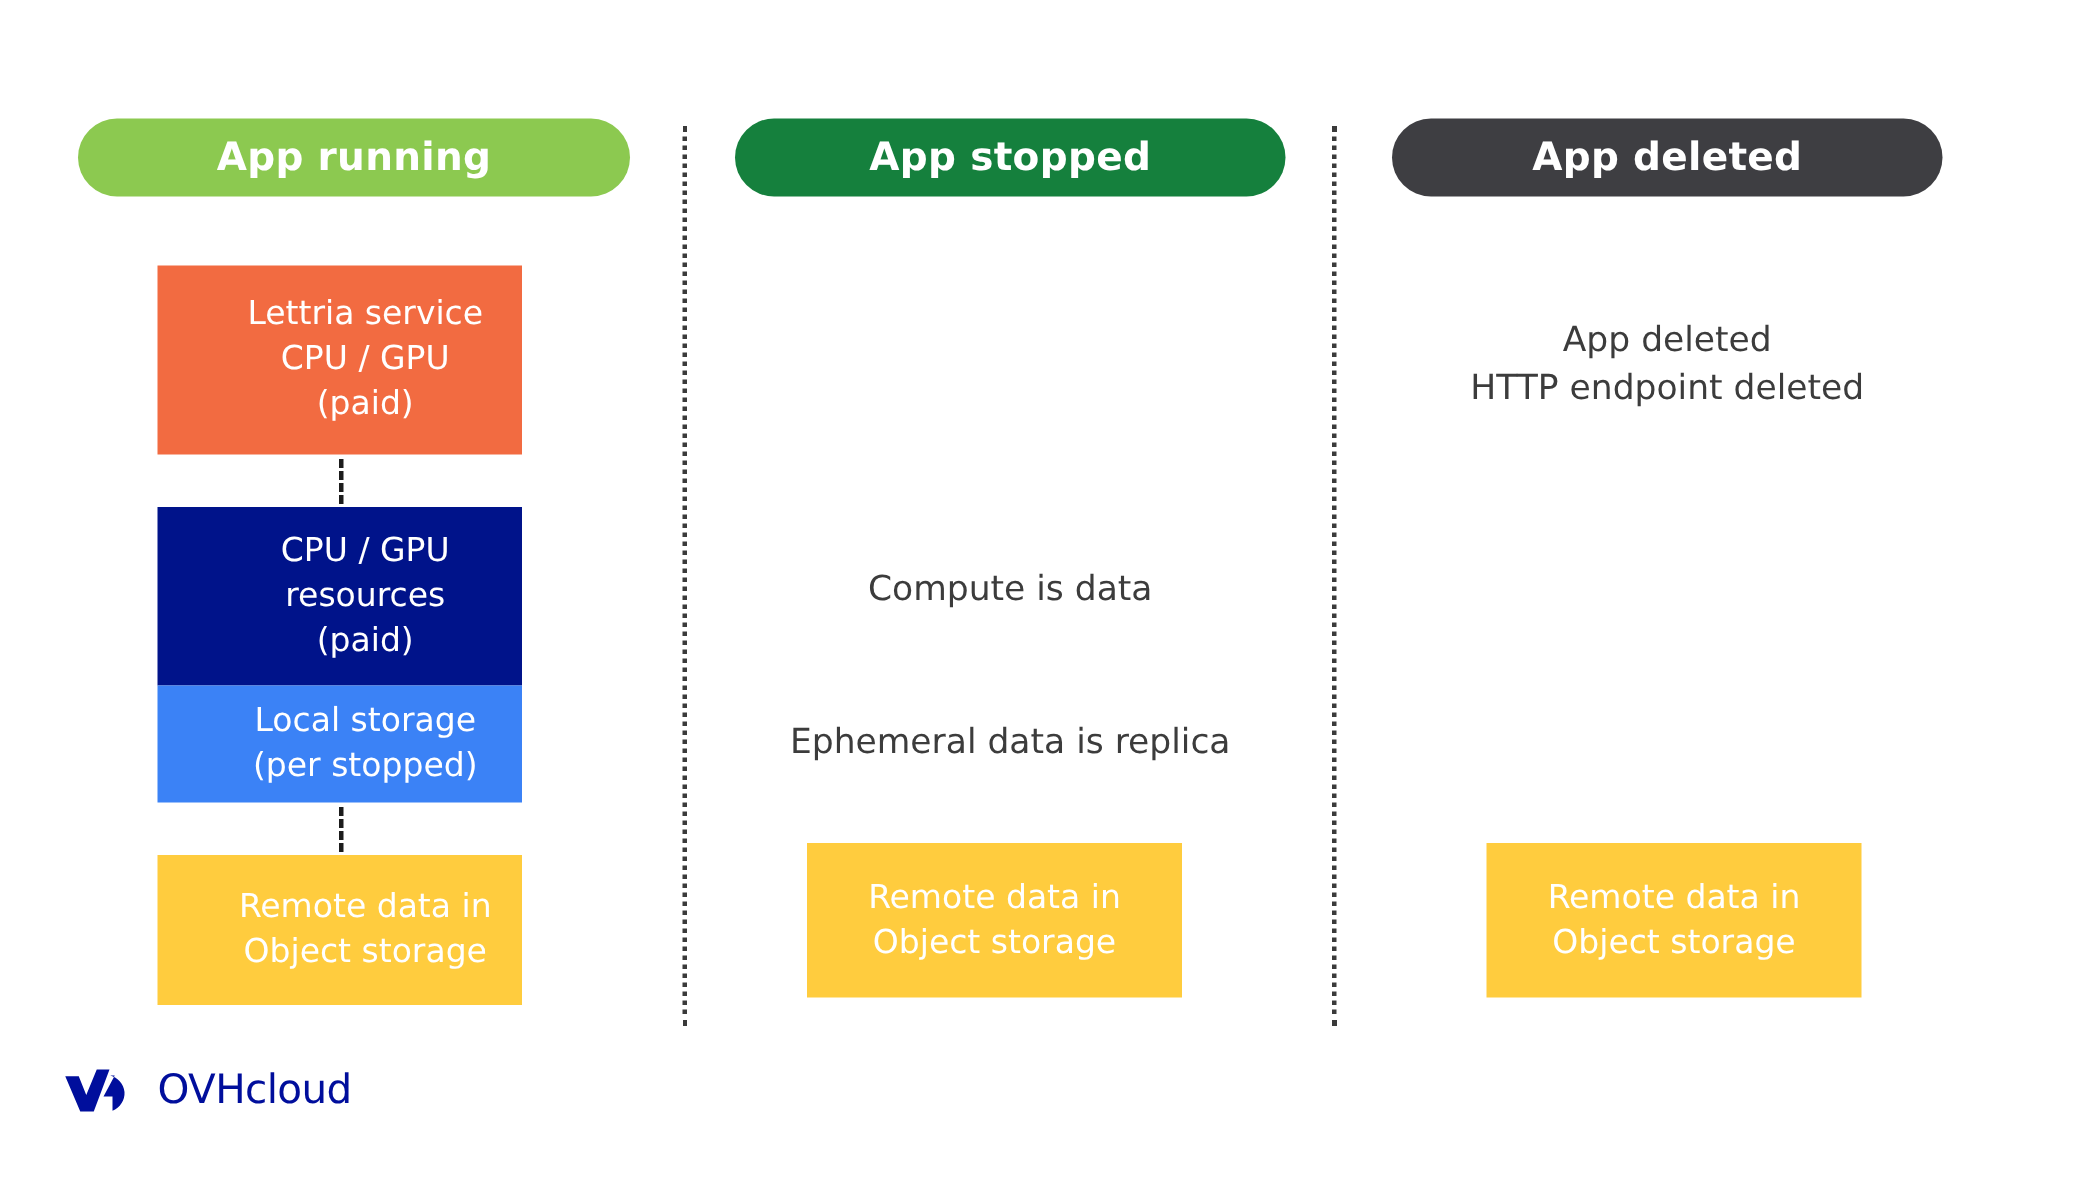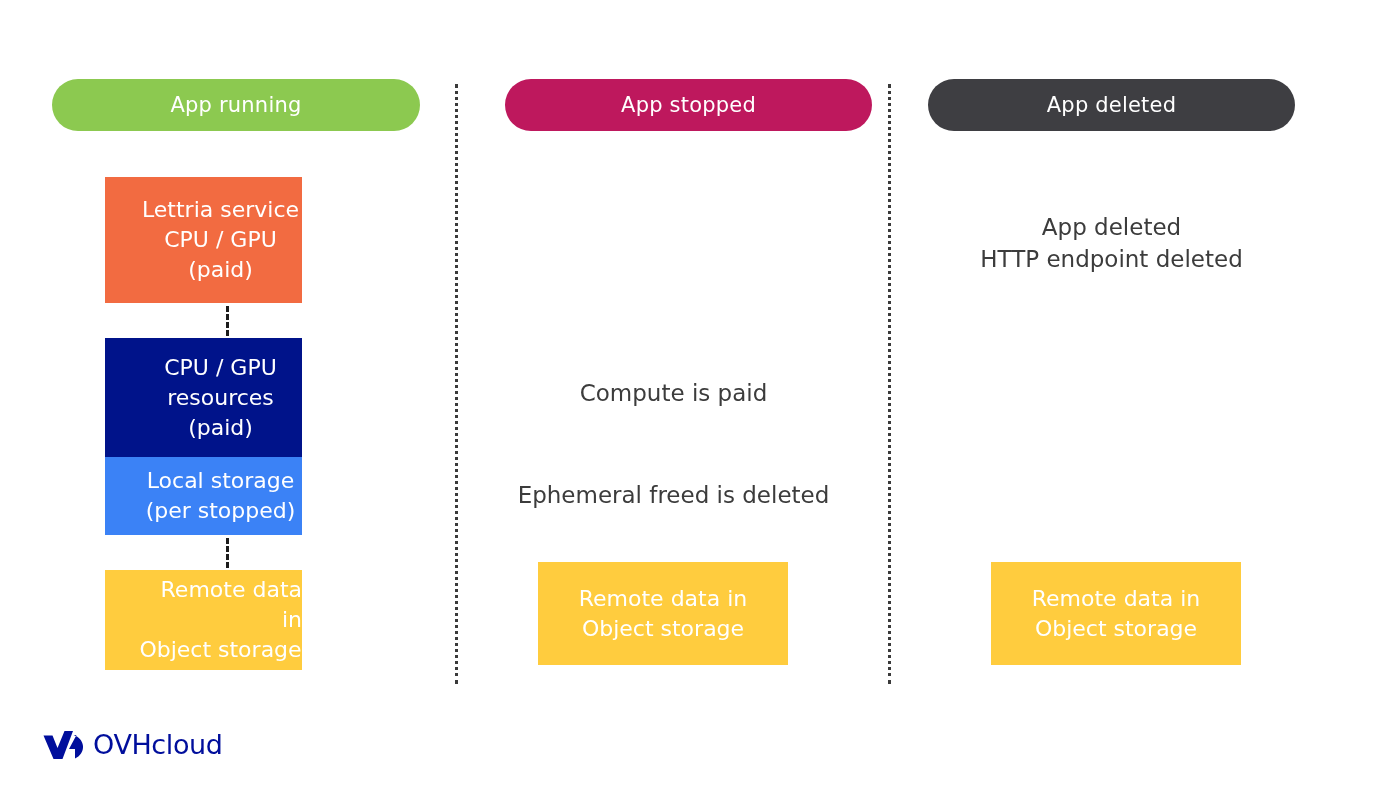--- a/index.html
+++ b/index.html
@@ -21,49 +21,49 @@
     position: absolute;
     inset: 0;
   }
 
   
   .pill {
     position: absolute;
     height: 52px;
     border-radius: 26px;
     color: #ffffff;
-    font-size: 21px;
-    font-weight: 400;
+    font-size: 26px;
+    font-weight: 700;
     line-height: 52px;
     text-align: center;
     letter-spacing: 0.2px;
     white-space: nowrap;
   }
   .pill-running  { left: 52px;  top: 79px; width: 368px; background: #8CC950; }
-  .pill-stopped  { left: 505px; top: 79px; width: 367px; background: #be185d; }
+  .pill-stopped  { left: 490px; top: 79px; width: 367px; background: #15803d; }
   .pill-deleted  { left: 928px; top: 79px; width: 367px; background: #3E3E42; }
 
   
   .vsep {
     position: absolute;
     top: 84px;
     width: 0;
     height: 600px;
     border-left: 3px dotted #3a3a3a;
   }
   .vsep-1 { left: 455px; }
   .vsep-2 { left: 888px; }
 
   
   .box {
     position: absolute;
     left: 105px;
-    width: 197px;
-    color: #ffffff;
-    text-align: right;
+    width: 243px;
+    color: #ffffff;
+    text-align: left;
     font-size: 22px;
     line-height: 30px;
     display: flex;
     flex-direction: column;
     align-items: center;
     justify-content: center;
     box-sizing: border-box;
     padding-left: 34px;
   }
   .box-lettria { top: 177px; height: 126px; background: #F26B41; }
@@ -120,24 +120,24 @@
   }
   .note-c2-a { left: 490px; top: 225px; width: 367px; }
   .note-c2-b { left: 490px; top: 377px; width: 367px; }
   .note-c2-c { left: 490px; top: 479px; width: 367px; }
   .note-c3-a { left: 928px; top: 211px; width: 367px; }
 
   
   .logo {
     position: absolute;
     left: 42px;
-    top: 730px;
+    top: 712px;
     display: flex;
     align-items: flex-start;
-    gap: 7px;
+    gap: 19px;
   }
   .logo-mark { width: 44px; height: 30px; display: block; }
   .logo-text {
     font-size: 27px;
     color: #000E9C;
     letter-spacing: -0.4px;
     line-height: 30px;
   }
 </style>
 </head>
@@ -173,22 +173,22 @@
     <span class="ln">(per stopped)</span>
   </div>
 
   <div class="conn conn-b"></div>
 
   <div class="box box-remote-1">
     <span class="ln">Remote data in</span>
     <span class="ln">Object storage</span>
   </div>
 
-  <div class="note note-c2-b">Compute is paid</div>
-  <div class="note note-c2-c">Ephemeral freed is deleted</div>
+  <div class="note note-c2-b">Compute is data</div>
+  <div class="note note-c2-c">Ephemeral data is replica</div>
 
   <div class="box-remote-2">
     <span class="ln">Remote data in</span>
     <span class="ln">Object storage</span>
   </div>
 
   <div class="note note-c3-a">
     <span class="ln">App deleted</span><br>
     <span class="ln">HTTP endpoint deleted</span>
   </div>

